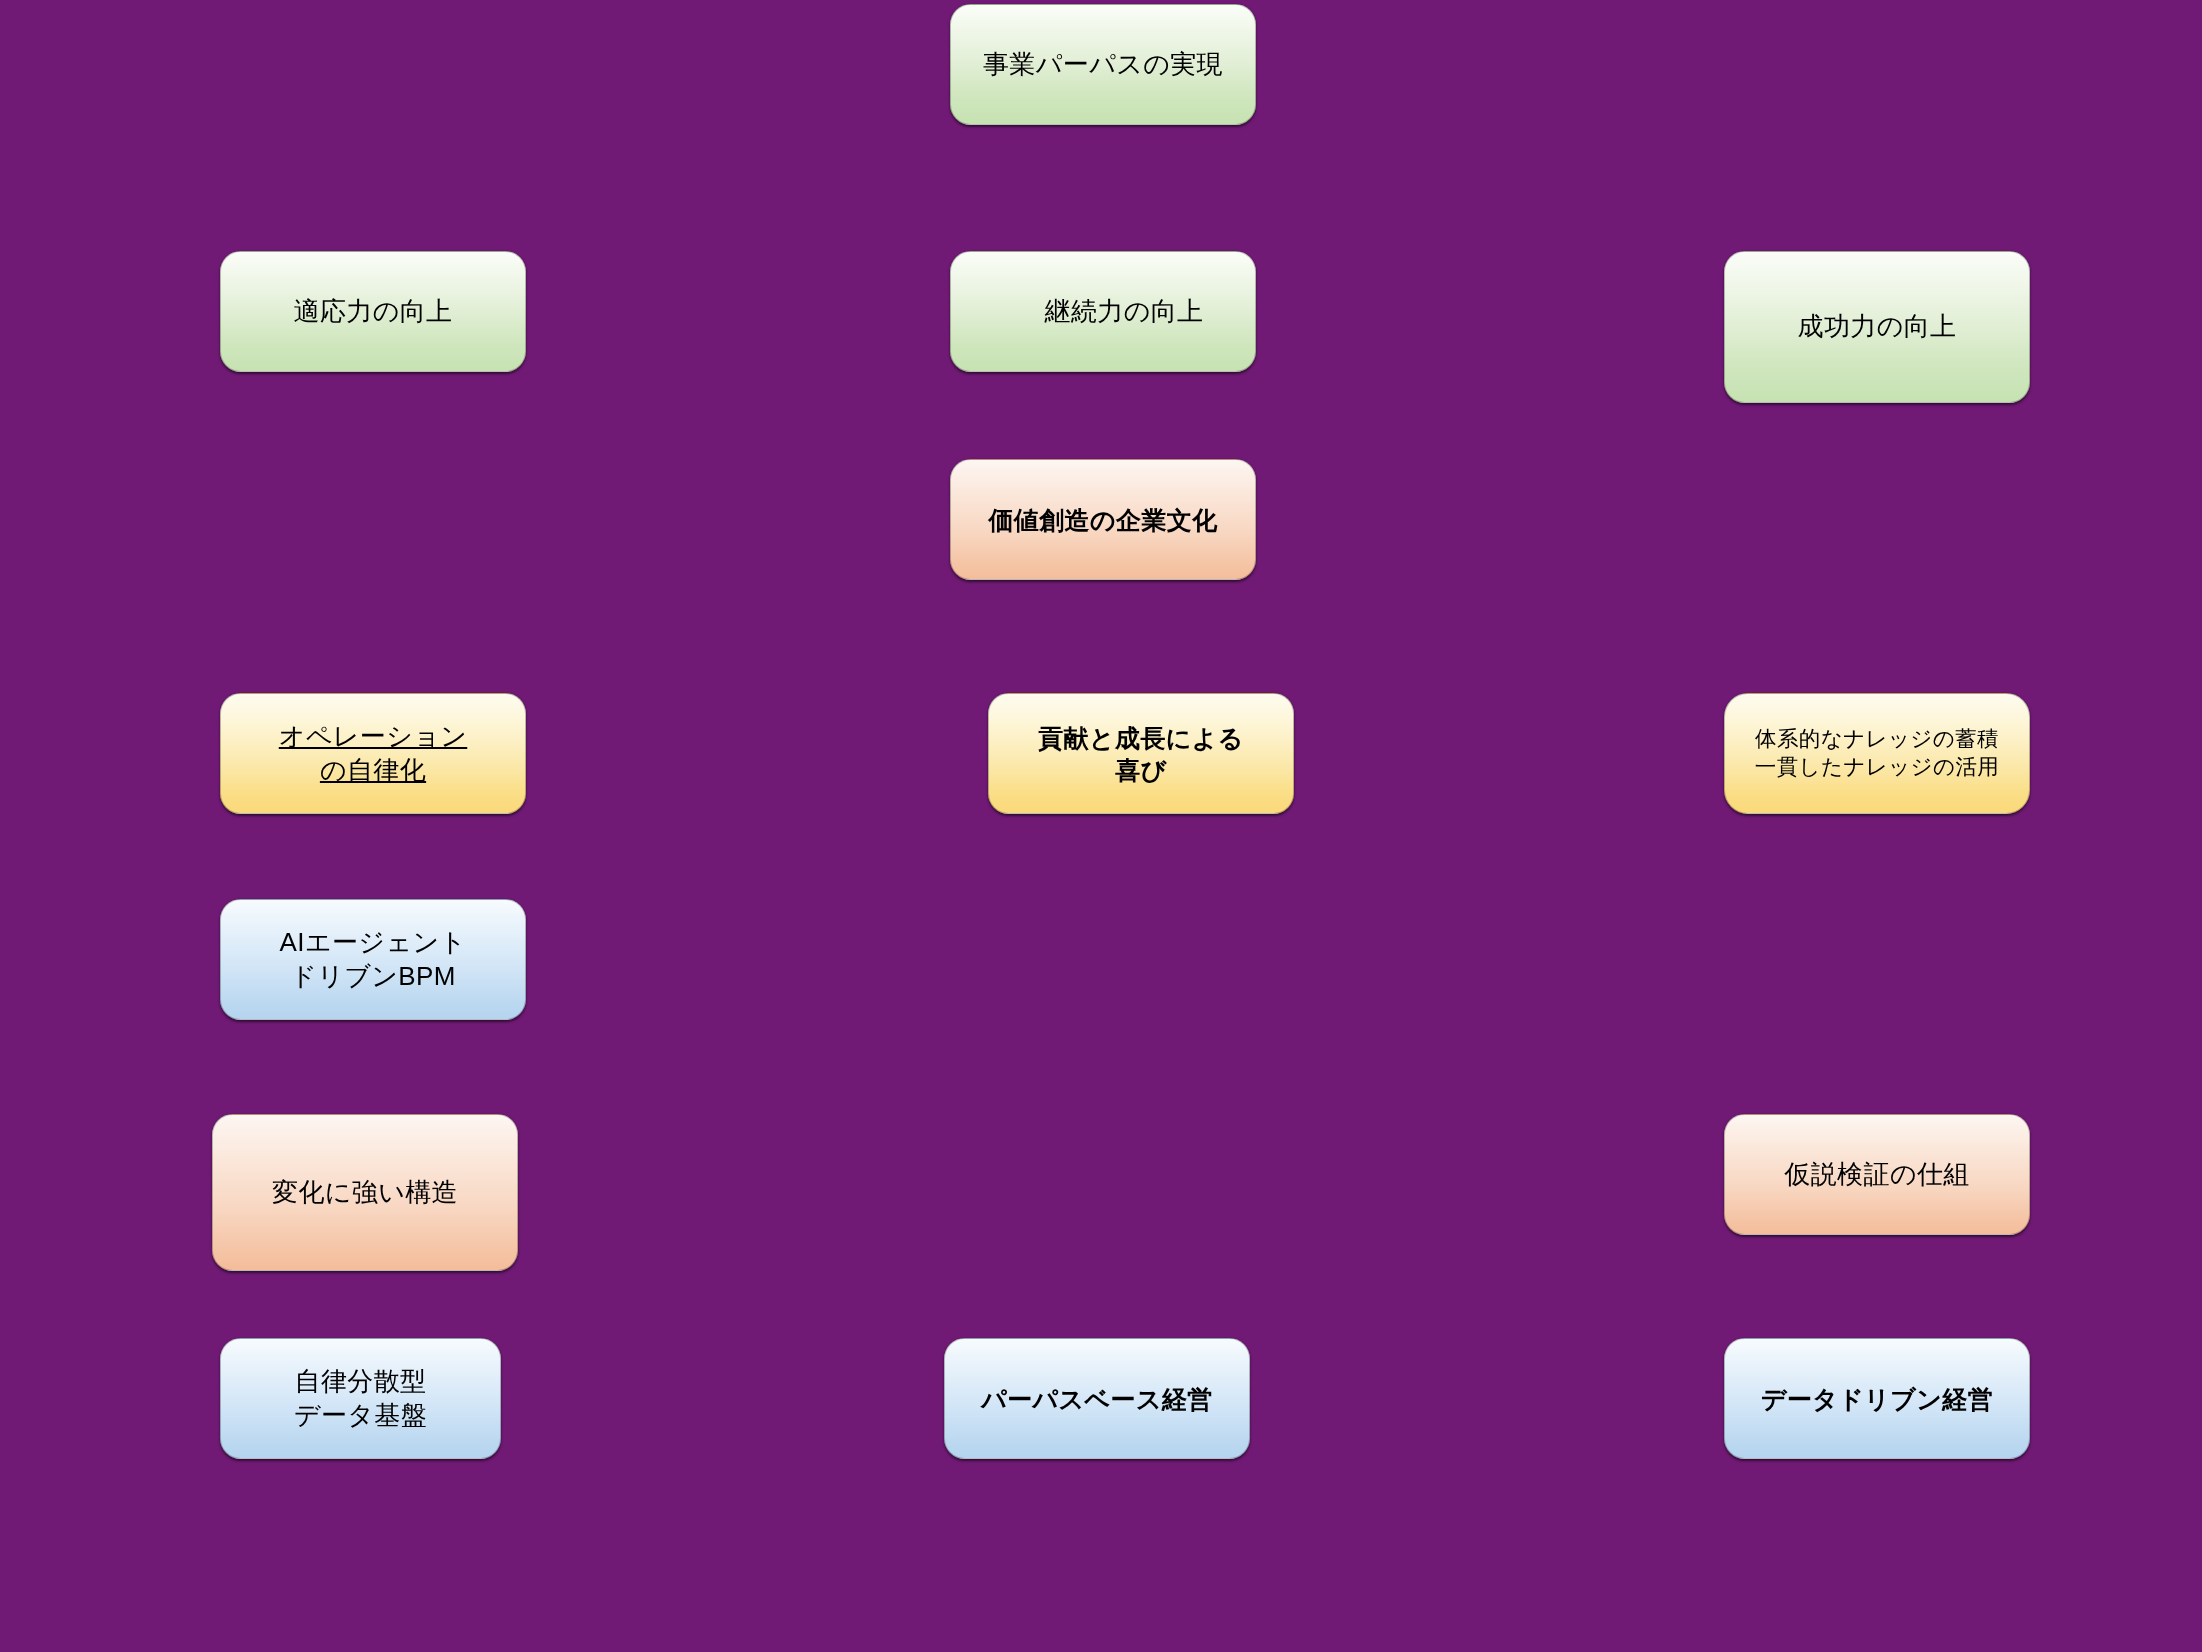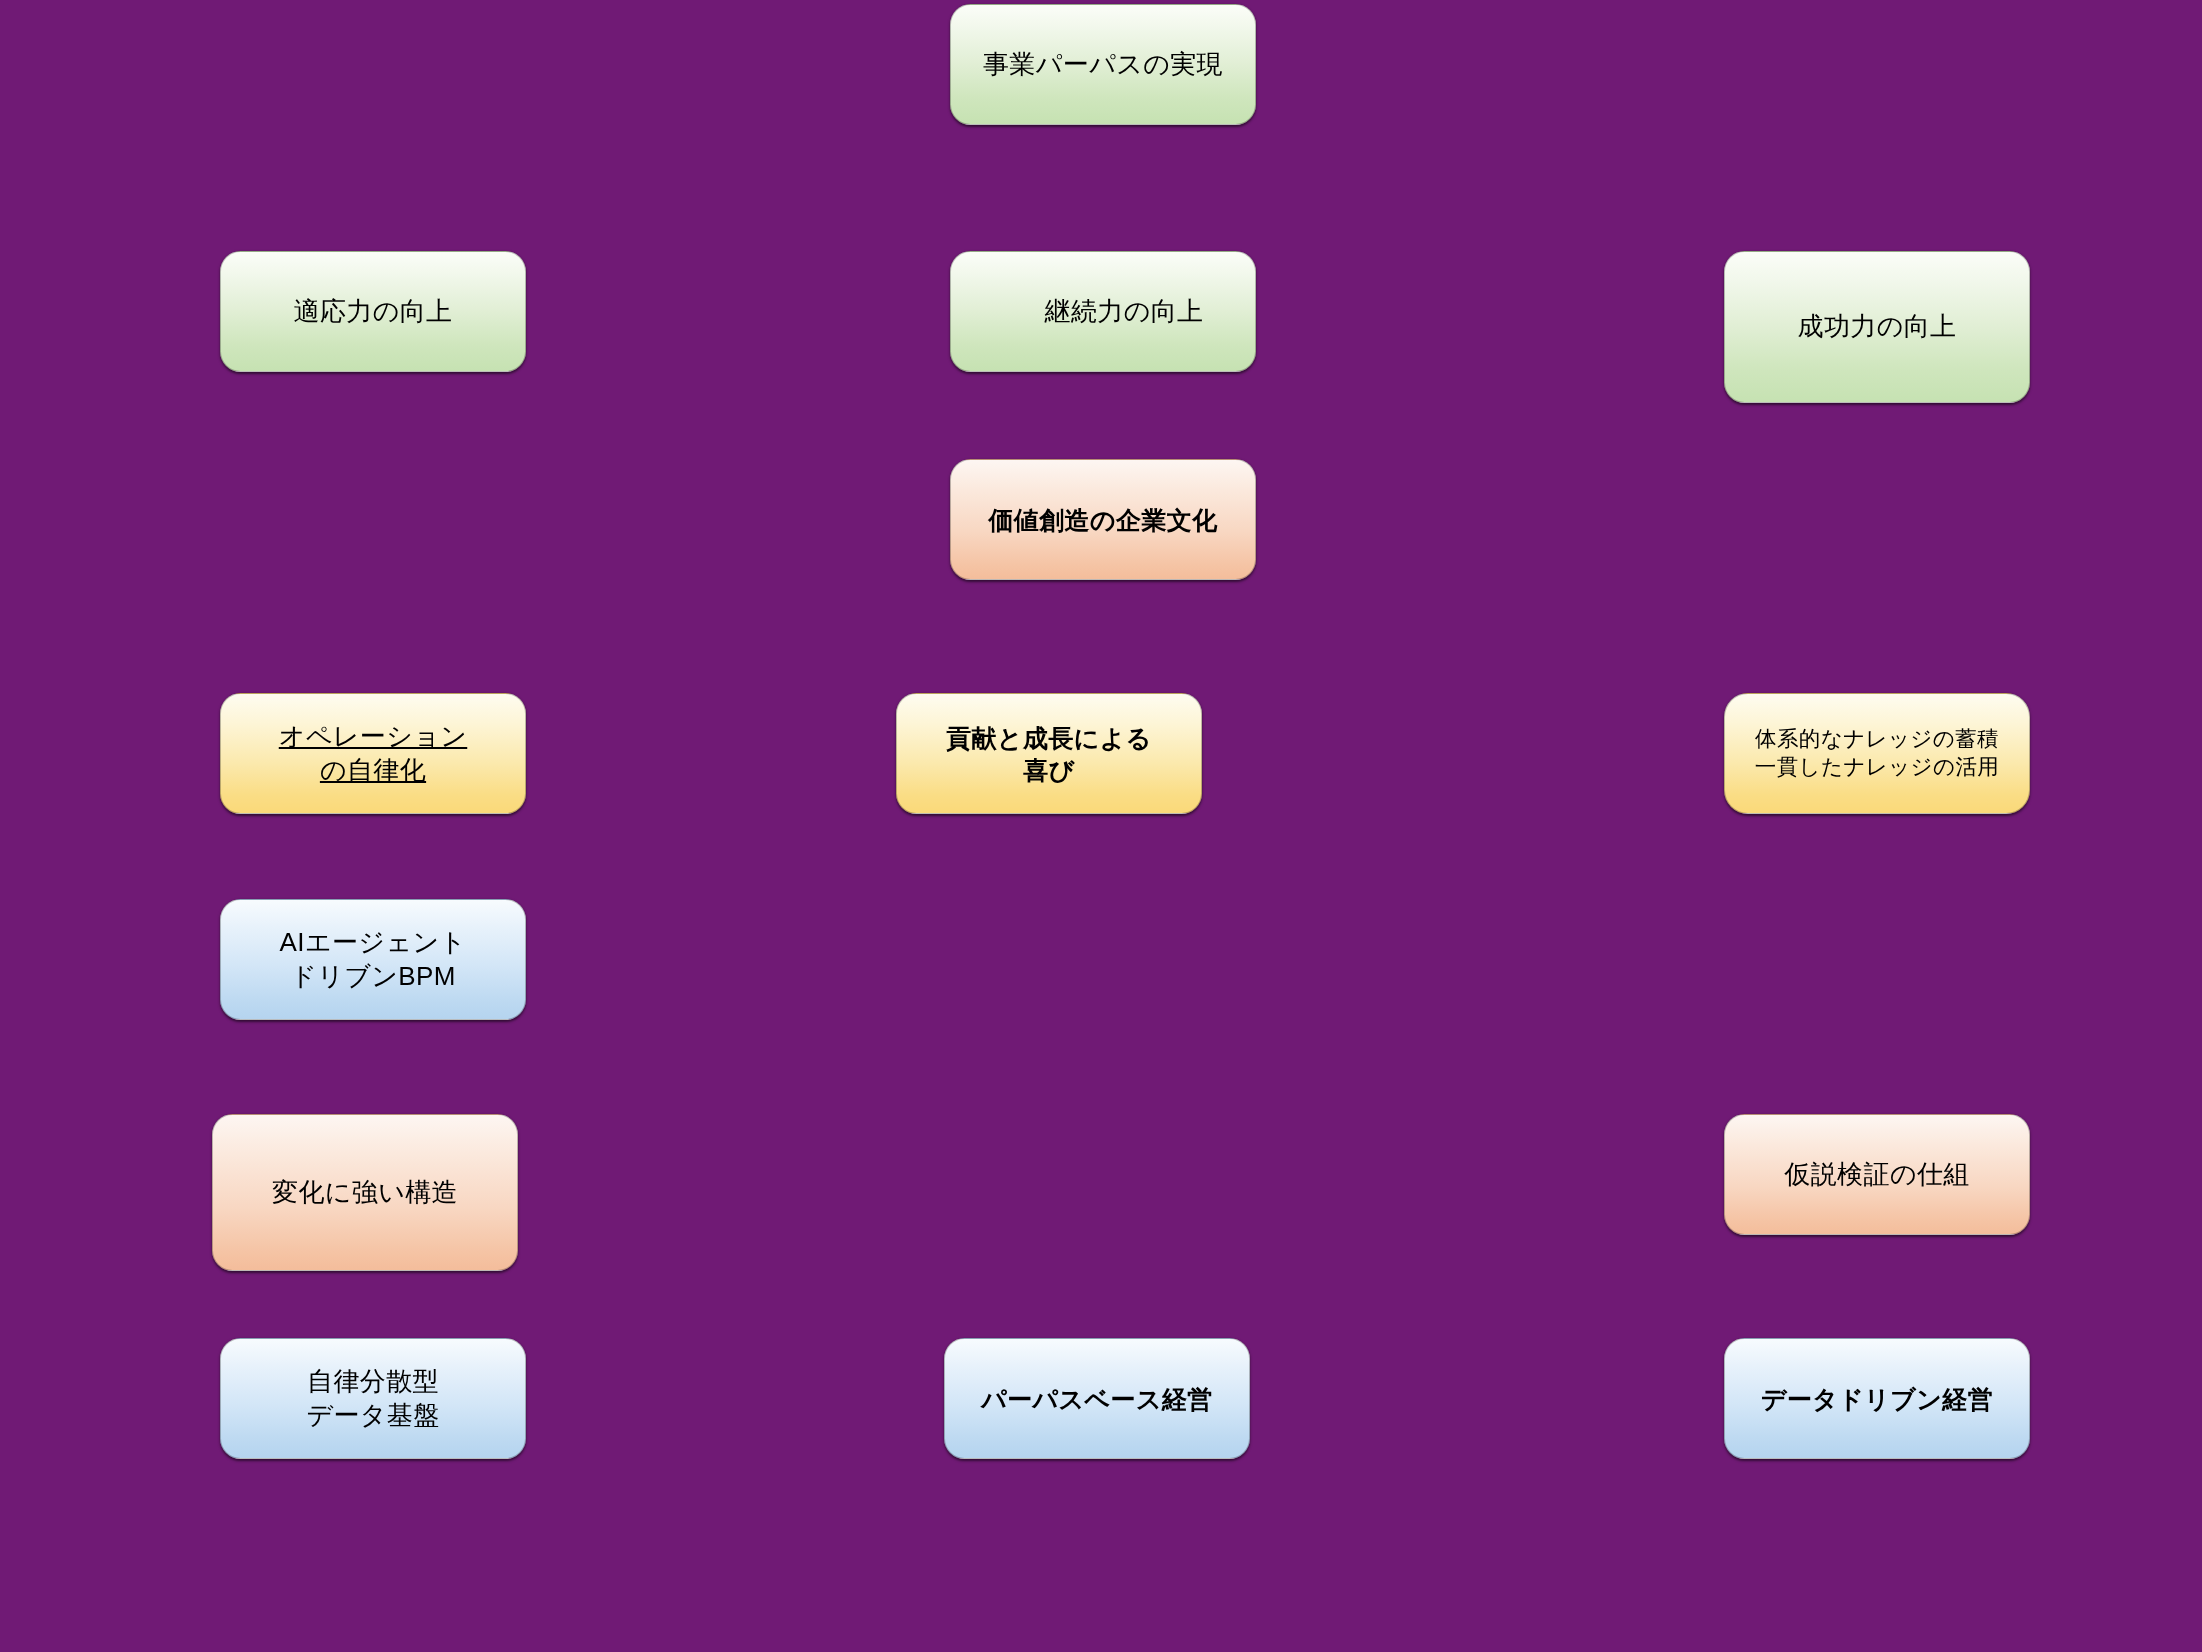--- a/index.html
+++ b/index.html
@@ -76,21 +76,21 @@
 
   <div class="node fill-peach fs-md" id="n-culture_center" style="left: 950px; top: 459px; width: 306px; height: 121px;">
     <span class="label">価値創造の企業文化</span>
   </div>
 
   <div class="node fill-yellow fs-lg" id="n-capability_left" style="left: 220px; top: 693px; width: 306px; height: 121px; text-decoration: underline;">
     <span class="label">オペレーション
 の自律化</span>
   </div>
 
-  <div class="node fill-yellow fs-md" id="n-capability_center" style="left: 896px; top: 693px; width: 306px; height: 121px;">
+  <div class="node fill-yellow fs-md" id="n-capability_center" style="left: 988px; top: 693px; width: 306px; height: 121px;">
     <span class="label">貢献と成長による
 喜び</span>
   </div>
 
   <div class="node fill-yellow fs-sm" id="n-capability_right" style="left: 1724px; top: 693px; width: 306px; height: 121px;">
     <span class="label">体系的なナレッジの蓄積
 一貫したナレッジの活用</span>
   </div>
 
   <div class="node fill-blue fs-lg" id="n-method_left" style="left: 220px; top: 899px; width: 306px; height: 121px;">
@@ -99,21 +99,21 @@
   </div>
 
   <div class="node fill-peach fs-lg" id="n-structure_left" style="left: 212px; top: 1114px; width: 306px; height: 157px;">
     <span class="label">変化に強い構造</span>
   </div>
 
   <div class="node fill-peach fs-lg" id="n-structure_right" style="left: 1724px; top: 1114px; width: 306px; height: 121px;">
     <span class="label">仮説検証の仕組</span>
   </div>
 
-  <div class="node fill-blue fs-lg" id="n-foundation_left" style="left: 220px; top: 1338px; width: 306px; height: 121px;">
+  <div class="node fill-blue fs-lg" id="n-foundation_left" style="left: 220px; top: 1338px; width: 281px; height: 121px;">
     <span class="label">自律分散型
 データ基盤</span>
   </div>
 
   <div class="node fill-blue fs-md" id="n-foundation_center" style="left: 944px; top: 1338px; width: 306px; height: 121px;">
     <span class="label">パーパスベース経営</span>
   </div>
 
   <div class="node fill-blue fs-md" id="n-foundation_right" style="left: 1724px; top: 1338px; width: 306px; height: 121px;">
     <span class="label">データドリブン経営</span>

